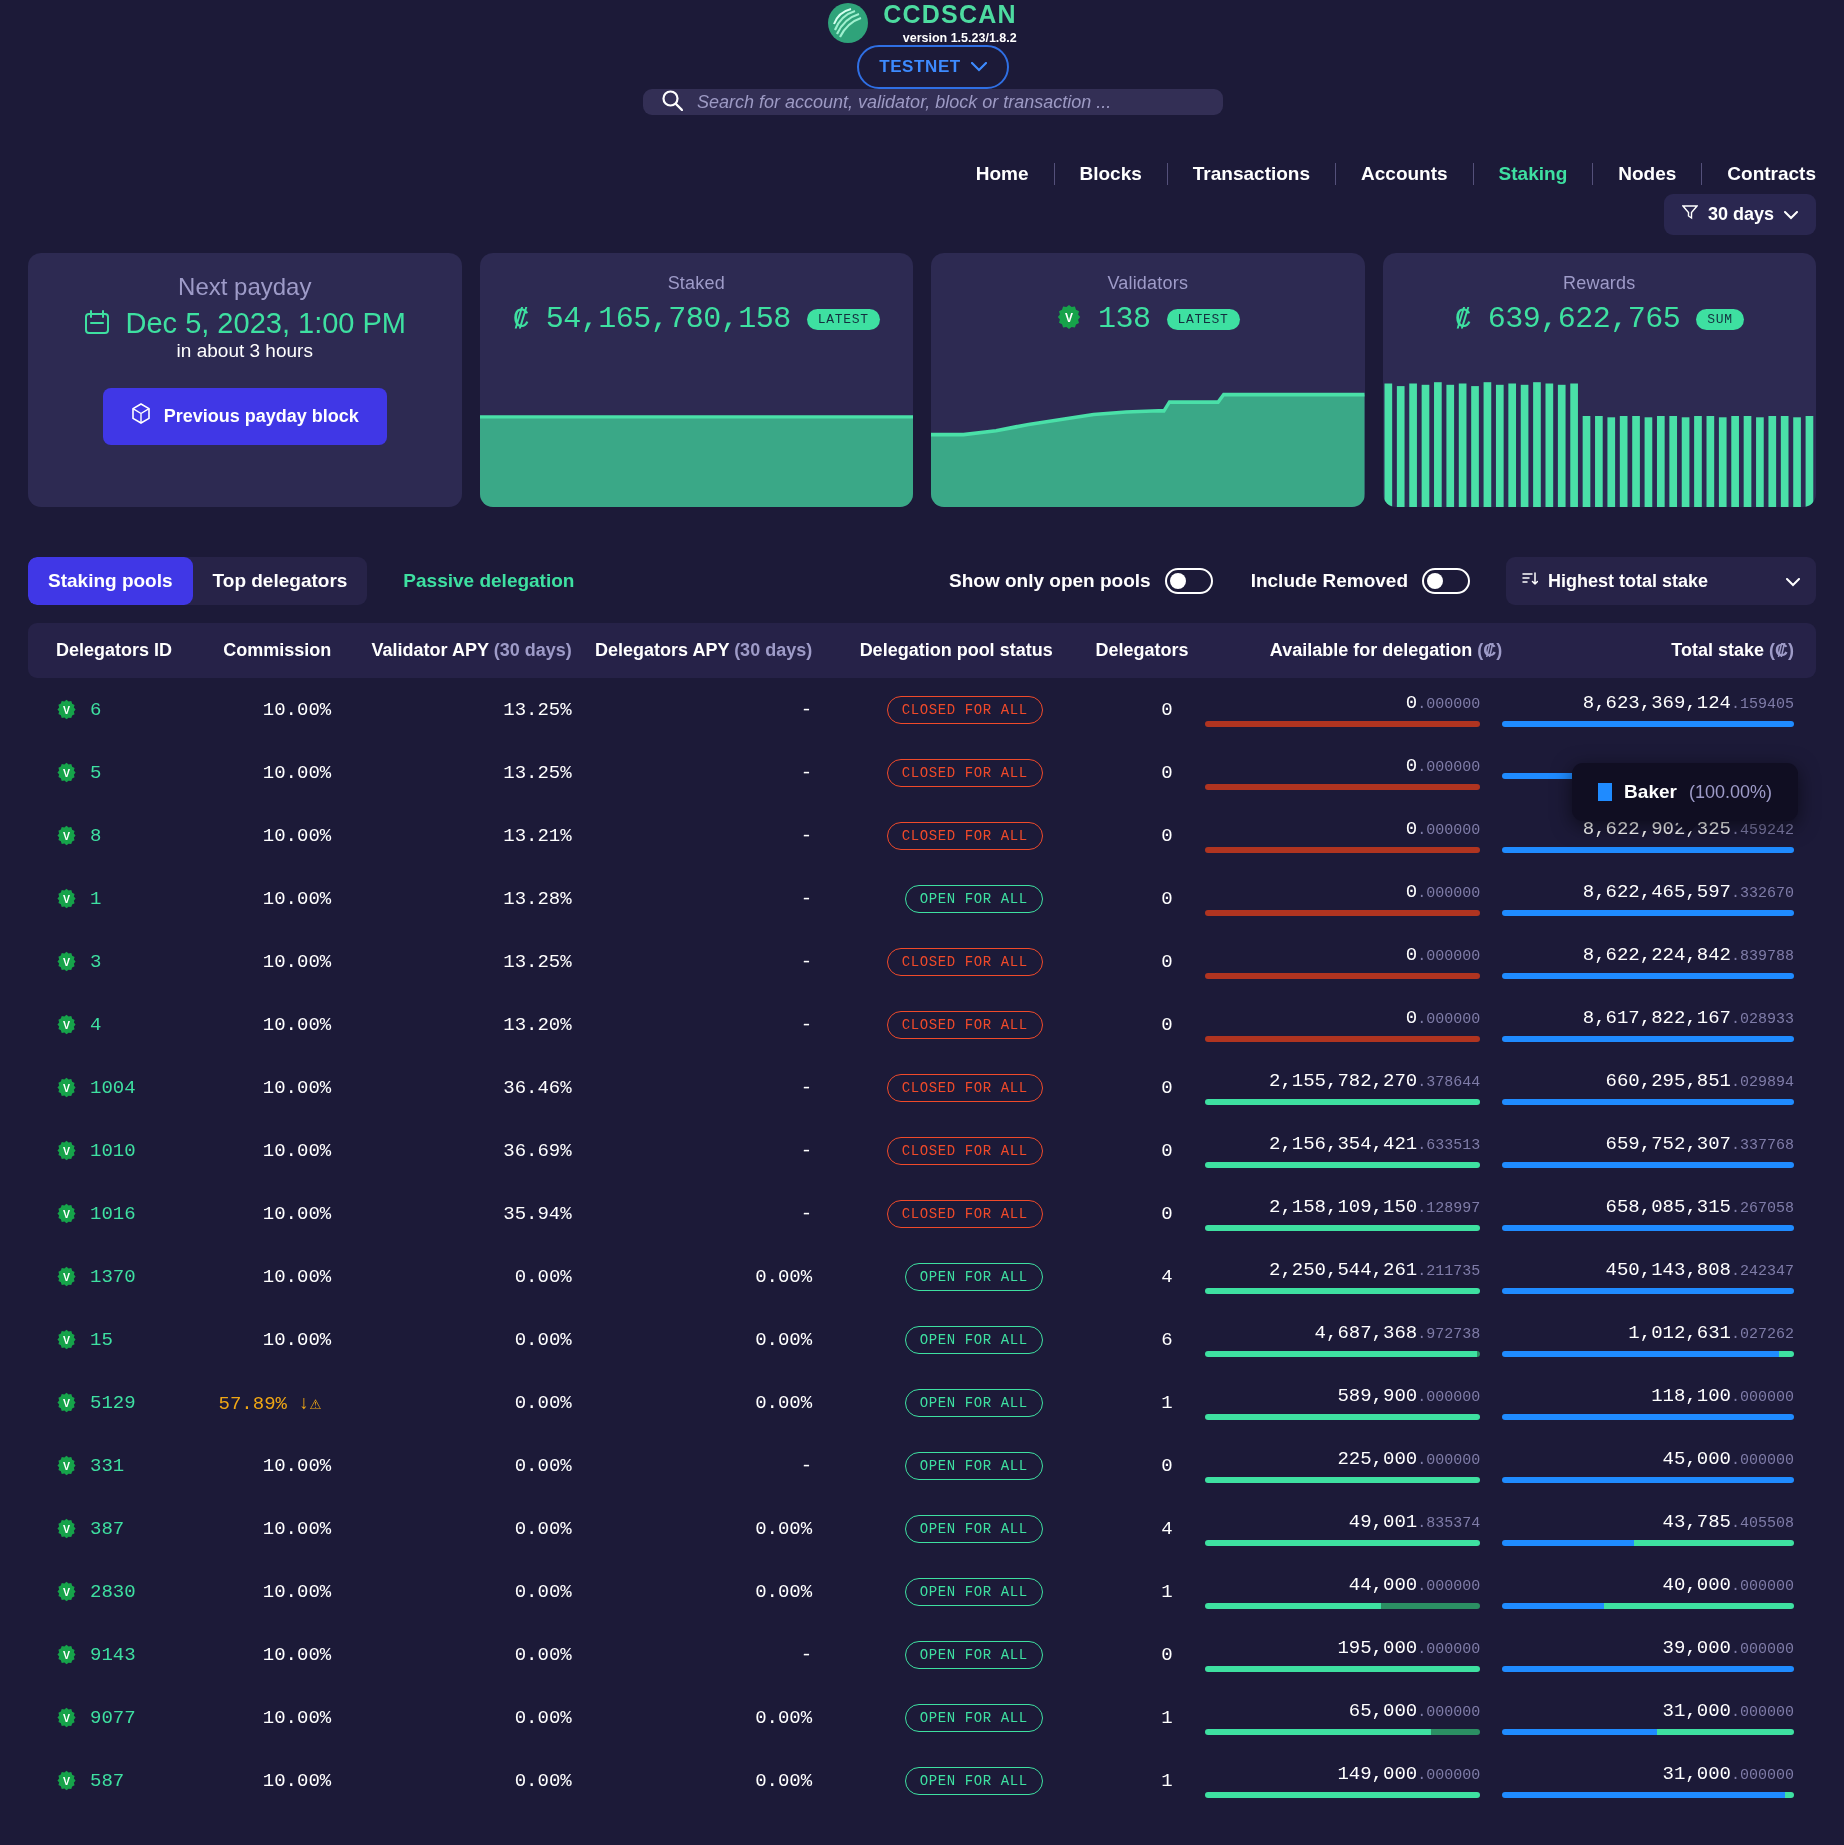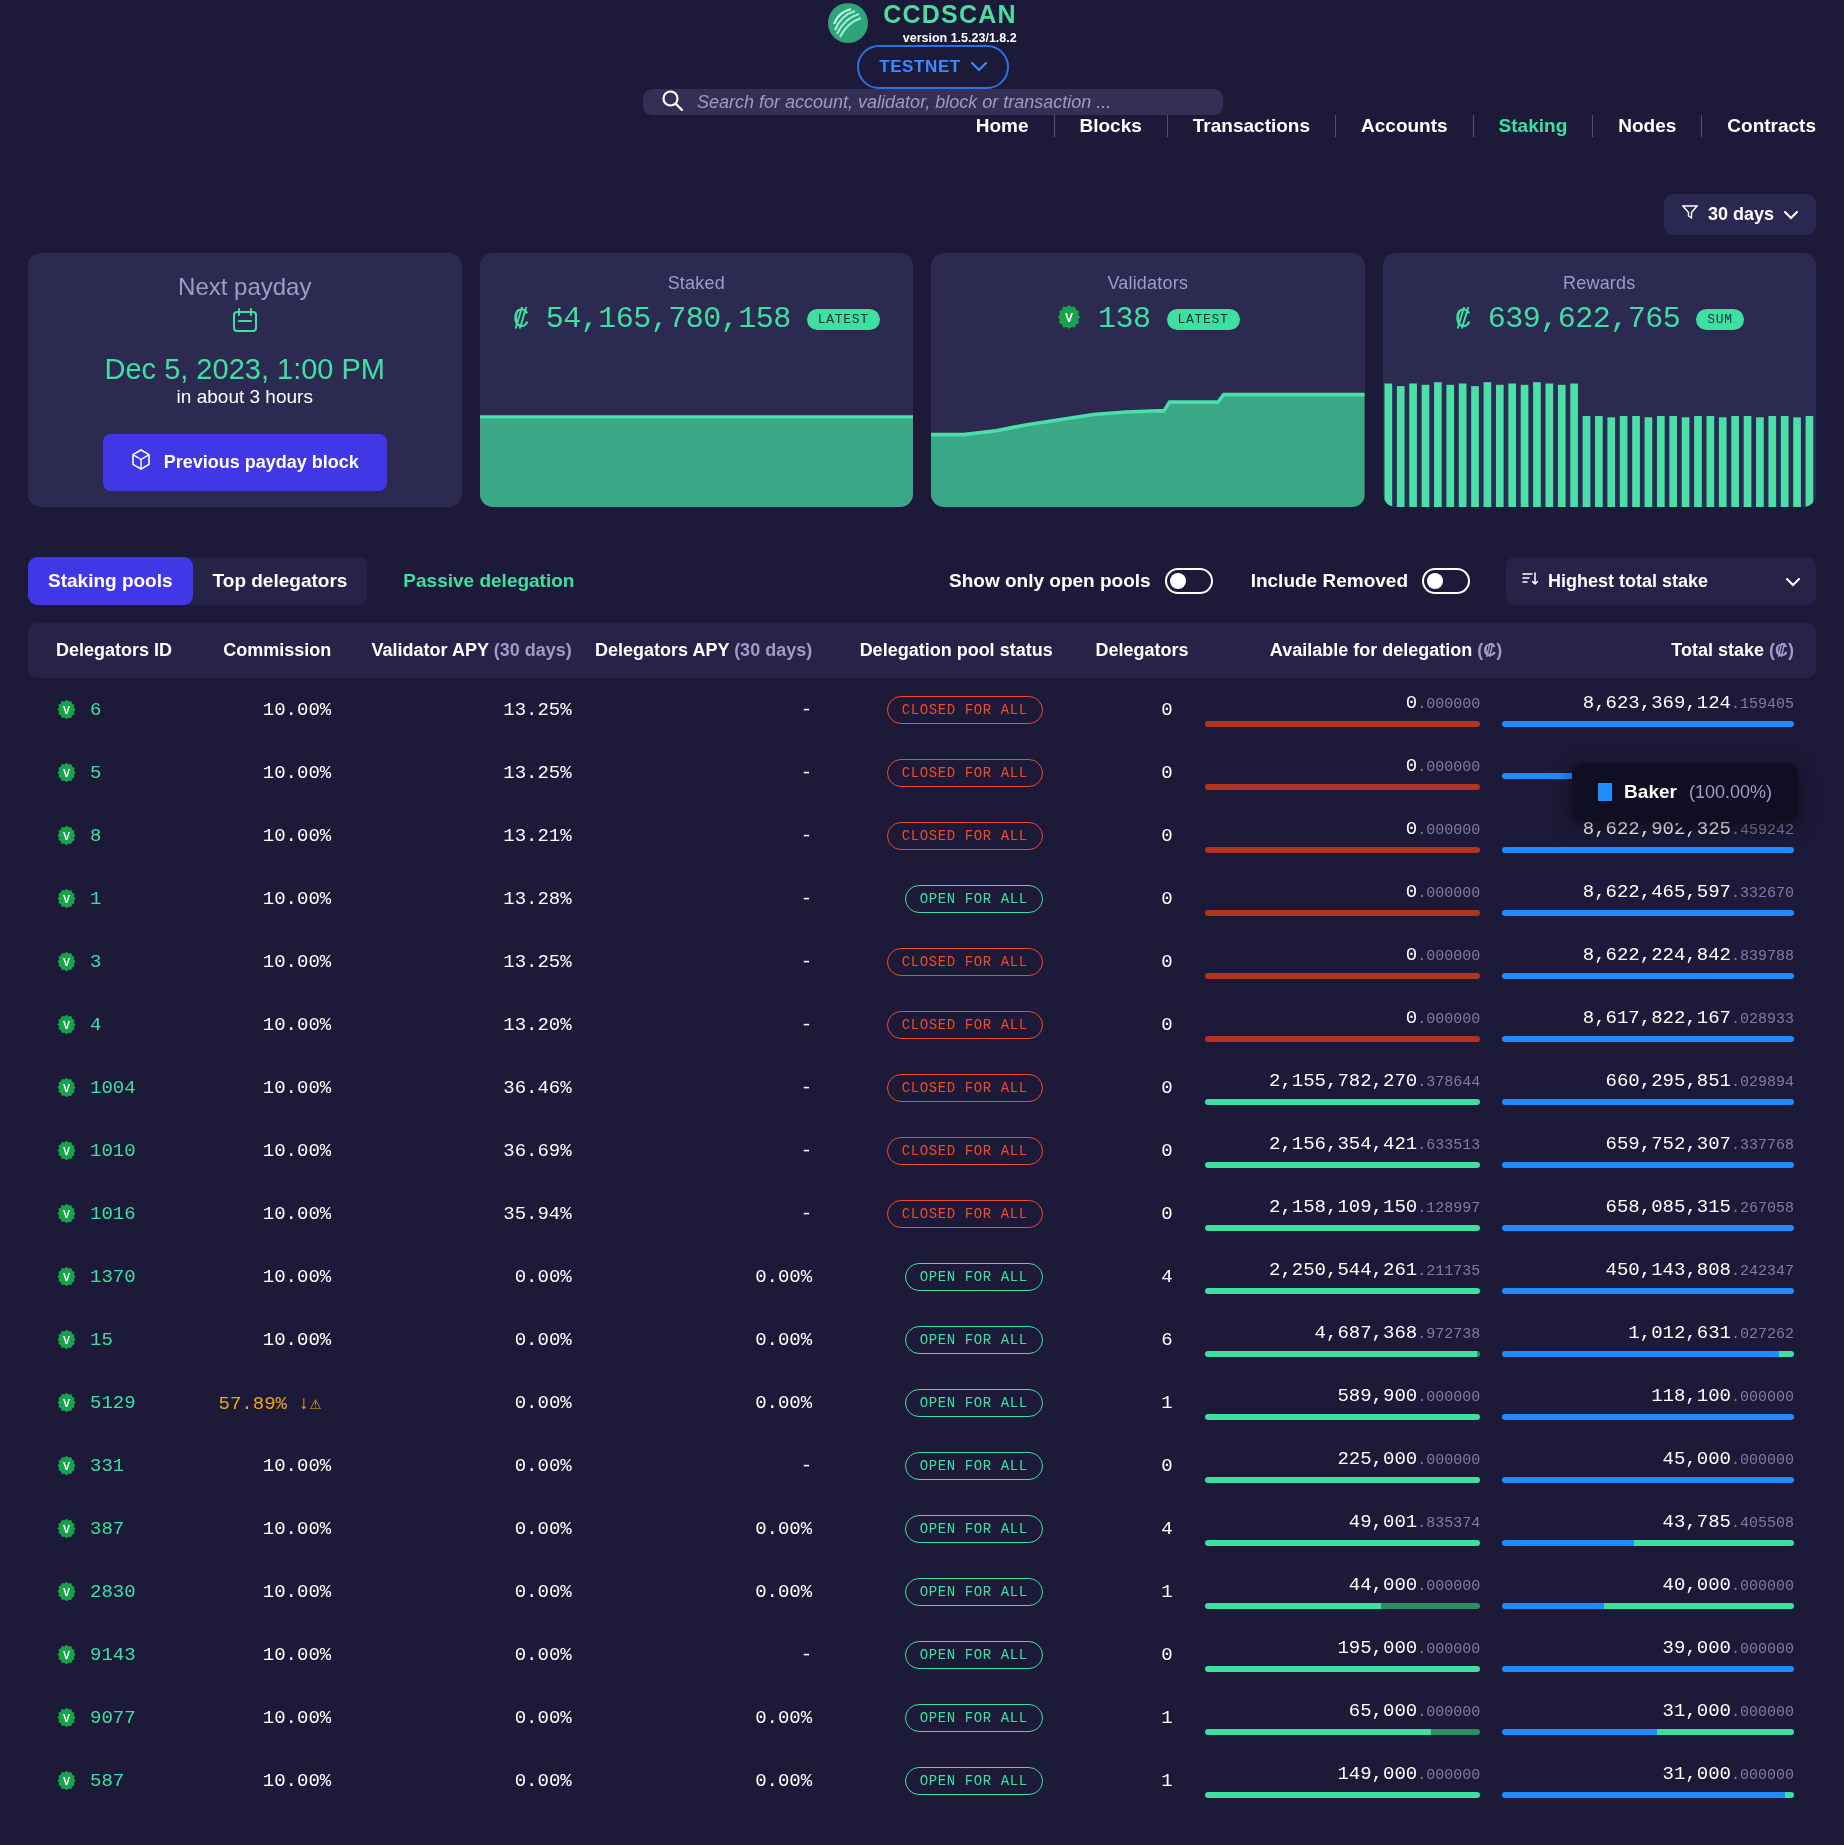--- a/index.html
+++ b/index.html
@@ -50,21 +50,21 @@
     display: flex; align-items: center;
     gap: 14px; padding: 0 18px;
   }
   .search-input {
     flex: 1; background: transparent; border: none; outline: none;
     color: #ffffff; font-size: 18px;
     font-family: "Liberation Sans", sans-serif;
     font-style: italic;
   }
   .search-input::placeholder { color: #9d9ac4; font-style: italic; }
-  .nav { margin-left: auto; display: flex; align-items: flex-end; }
+  .nav { margin-left: auto; display: flex; align-items: flex-end; margin-top: 48px; }
   .nav-item {
     font-size: 19px; font-weight: bold; color: #ffffff;
     padding: 0 25px; cursor: pointer; white-space: nowrap;
   }
   .nav-item.active { color: #3ee0a1; }
   .nav-item.last { padding-right: 0; }
   .nav-sep { width: 1px; height: 22px; background: #54507a; }
 
   
   .filter-row {
@@ -102,21 +102,21 @@
   }
   .badge-sm {
     background: #3ee0a1; color: #14303f; border-radius: 999px;
     font-size: 13px; padding: 3px 11px; letter-spacing: .7px;
     font-family: "Liberation Mono", monospace;
   }
   .card-graph { position: absolute; left: 0; right: 0; bottom: 0; }
 
   
   .payday-title { font-size: 24px; color: #9e9bc8; margin-top: 20px; }
-  .payday-row { display: flex; align-items: center; gap: 16px; margin-top: 6px; flex-direction: column; }
+  .payday-row { display: flex; align-items: center; gap: 16px; margin-top: 6px; }
   .payday-date { font-size: 29px; color: #3ee0a1; font-weight: 500; }
   .payday-sub { font-size: 19px; color: #ffffff; margin-top: 0; }
   .payday-btn {
     margin-top: 26px;
     background: #4037e6; border: none; border-radius: 8px;
     color: #fff; font-size: 18px; font-weight: bold;
     padding: 15px 28px; display: flex; align-items: center; gap: 13px;
     cursor: pointer; font-family: "Liberation Sans", sans-serif;
   }
 

